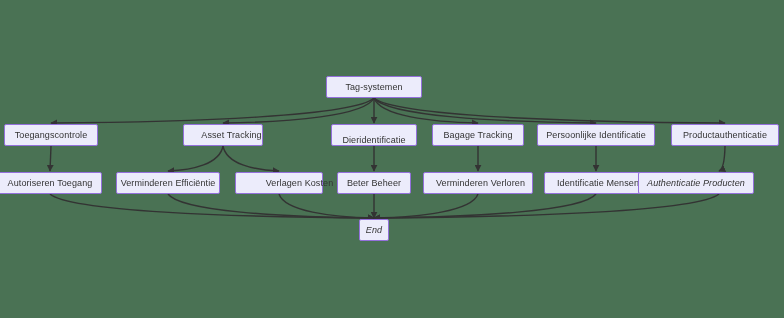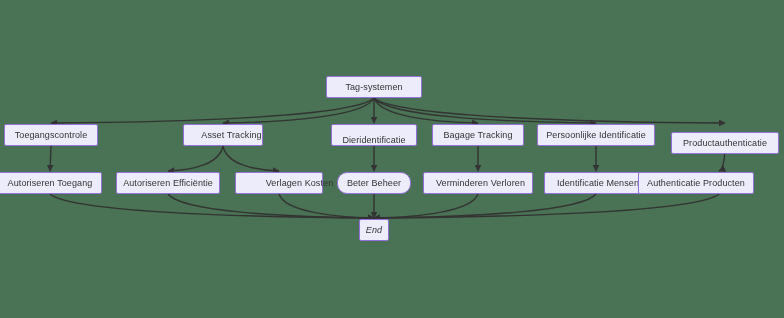--- a/index.html
+++ b/index.html
@@ -91,41 +91,41 @@
       </div>
       <div class="node" style="left: 331px; top: 124px; width: 86px; align-items: flex-end;">
         <span class="node-label">Dieridentificatie</span>
       </div>
       <div class="node" style="left: 432px; top: 124px; width: 92px;">
         <span class="node-label">Bagage Tracking</span>
       </div>
       <div class="node" style="left: 537px; top: 124px; width: 118px;">
         <span class="node-label">Persoonlijke Identificatie</span>
       </div>
-      <div class="node" style="left: 671px; top: 132px; width: 108px; text-align: center;">
+      <div class="node" style="left: 671px; top: 124px; width: 108px; text-align: center;">
         <span class="node-label">Productauthenticatie</span>
       </div>
       <div class="node" style="left: -2px; top: 172px; width: 104px;">
         <span class="node-label">Autoriseren Toegang</span>
       </div>
       <div class="node" style="left: 116px; top: 172px; width: 104px;">
-        <span class="node-label">Autoriseren Efficiëntie</span>
+        <span class="node-label">Verminderen Efficiëntie</span>
       </div>
       <div class="node" style="left: 235px; top: 172px; width: 88px; padding-left: 48px;">
         <span class="node-label">Verlagen Kosten</span>
       </div>
-      <div class="node" style="left: 337px; top: 172px; width: 74px; border-radius: 10px;">
+      <div class="node" style="left: 337px; top: 172px; width: 74px;">
         <span class="node-label">Beter Beheer</span>
       </div>
       <div class="node" style="left: 423px; top: 172px; width: 110px; justify-content: flex-end;">
         <span class="node-label">Verminderen Verloren</span>
       </div>
       <div class="node" style="left: 544px; top: 172px; width: 104px; padding-left: 11px;">
         <span class="node-label">Identificatie Mensen</span>
       </div>
-      <div class="node" style="left: 638px; top: 172px; width: 116px;">
+      <div class="node" style="left: 638px; top: 172px; width: 116px; font-style: italic;">
         <span class="node-label">Authenticatie Producten</span>
       </div>
       <div class="node" style="left: 359px; top: 219px; width: 30px; font-style: italic;">
         <span class="node-label">End</span>
       </div>
     </div>
 </div>
 
 </body></html>

